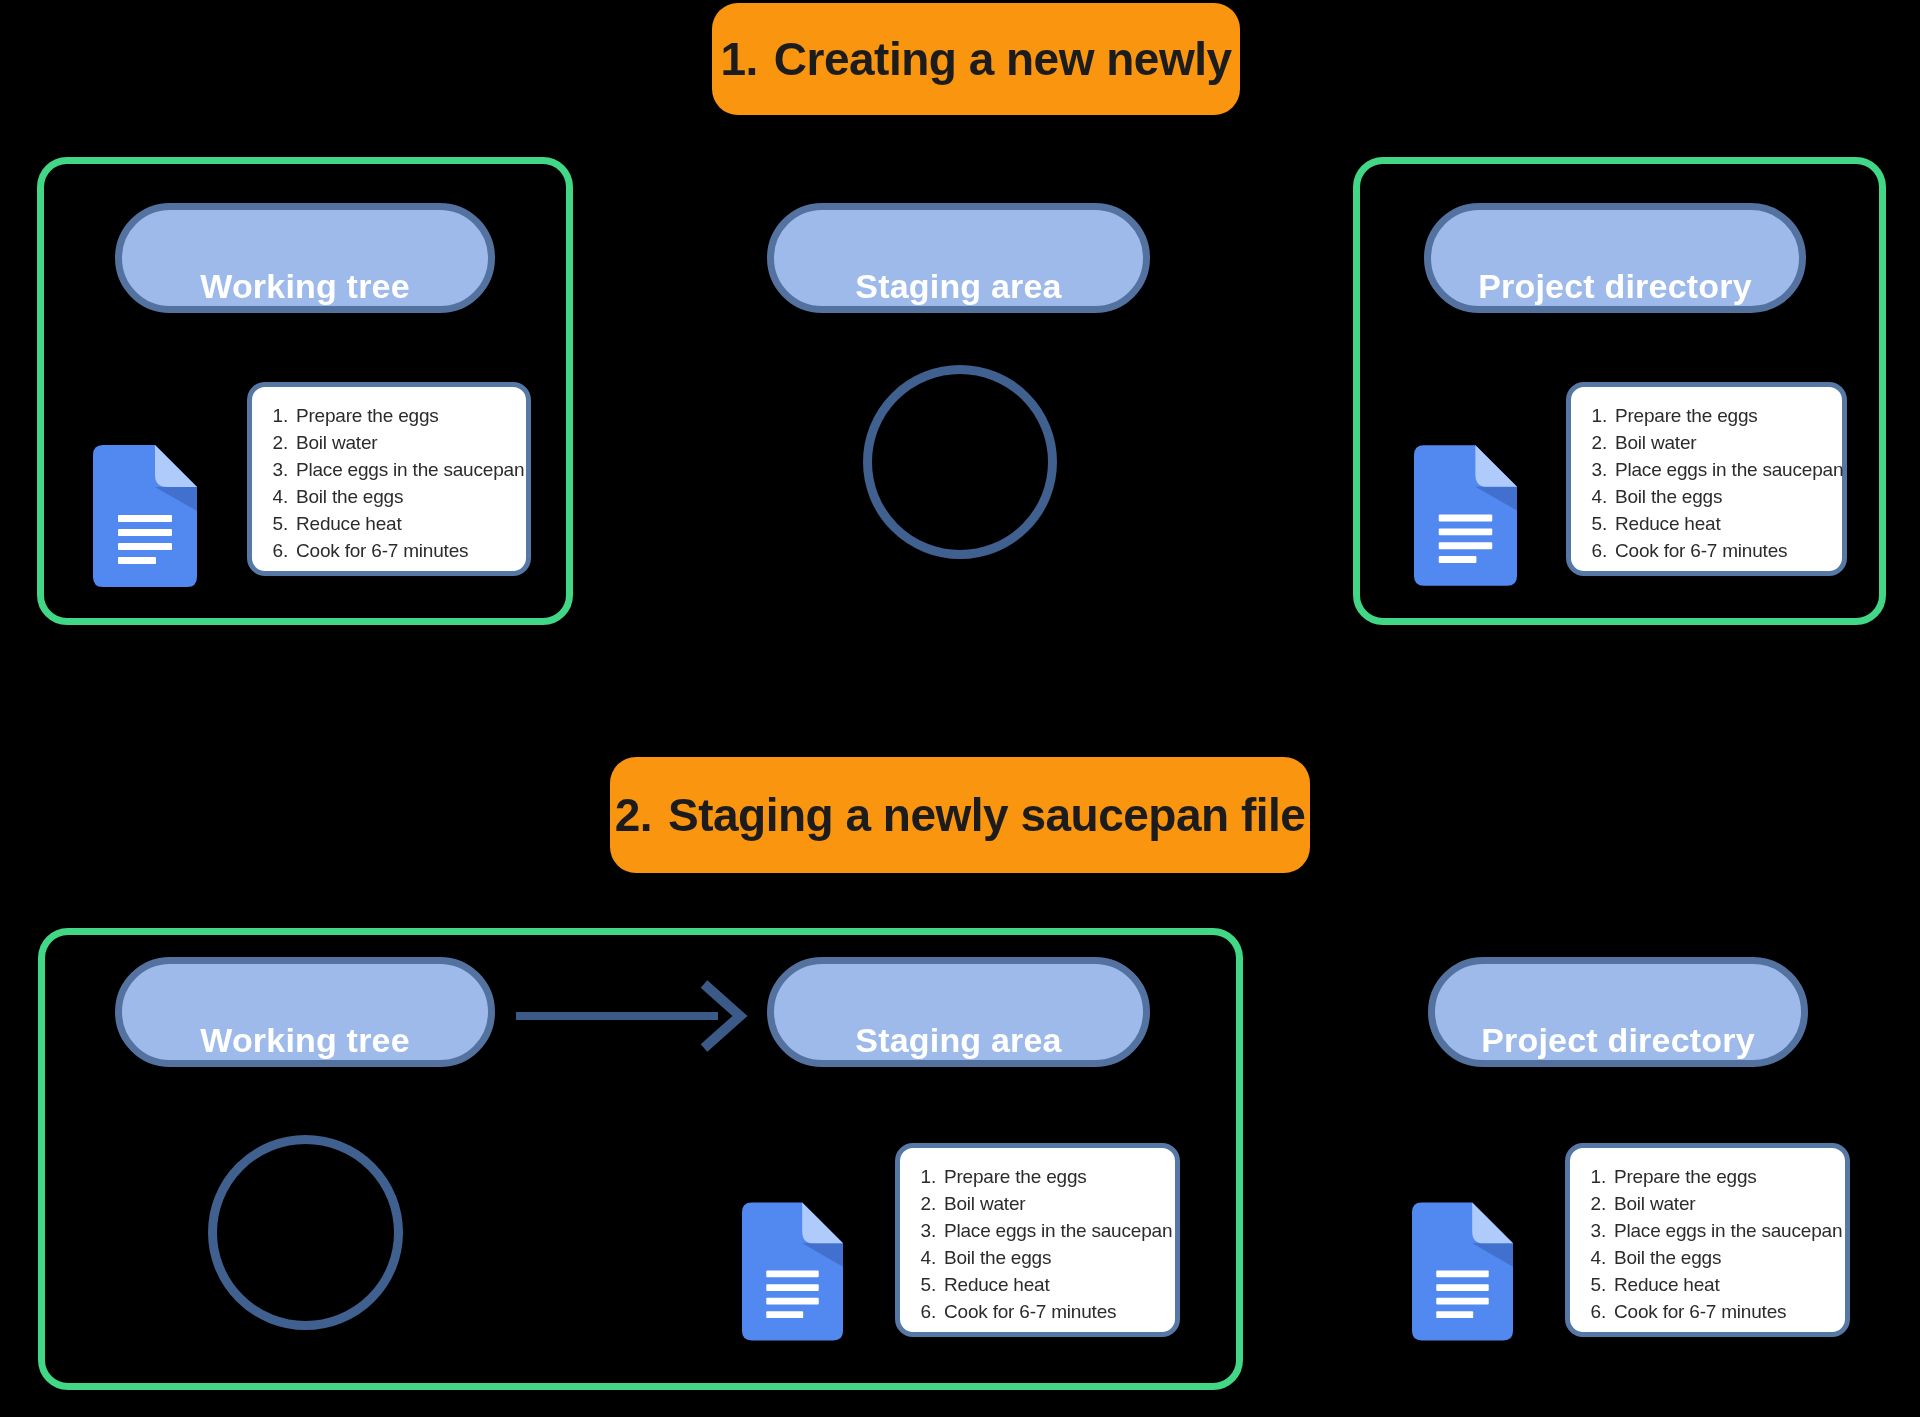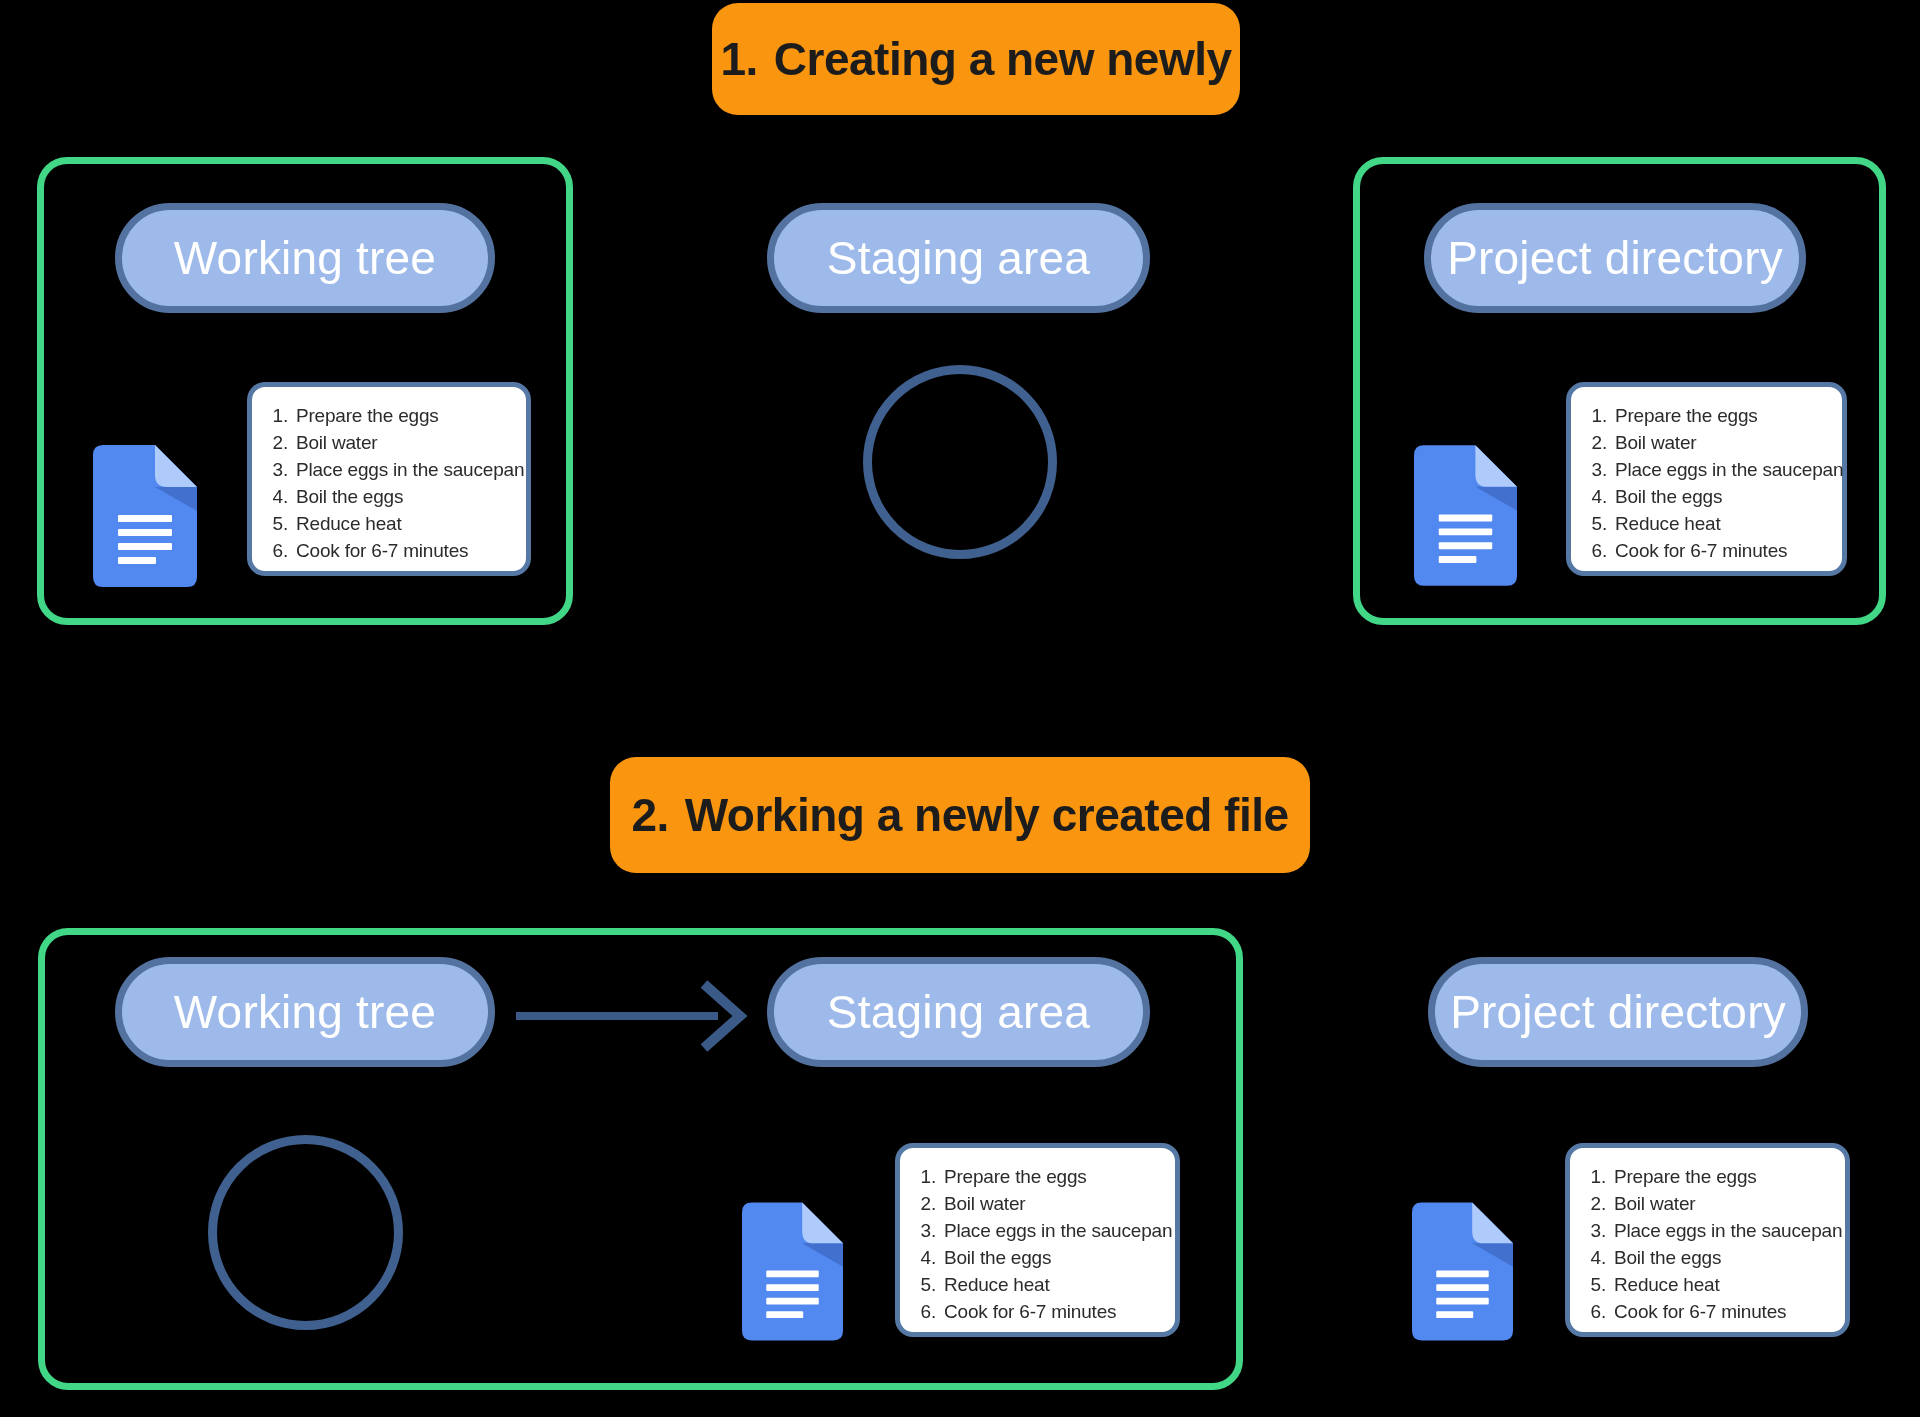--- a/index.html
+++ b/index.html
@@ -13,22 +13,22 @@
   .header-badge{
     background:var(--orange);border-radius:26px;color:var(--header-text);
     display:flex;align-items:center;justify-content:center;gap:16px;
     font-weight:700;font-size:46px;letter-spacing:-0.5px;
   }
   
   .greenbox{border:7px solid var(--green-border);border-radius:30px;background:transparent;}
   
   .pill{
     background:var(--pill-fill);border:7px solid var(--pill-border);border-radius:70px;
-    color:var(--pill-text);display:flex;align-items:center;justify-content:center;
-    font-size:46px;font-weight:400;letter-spacing:0.2px;
+    color:var(--pill-text);display:flex;align-items:flex-end;justify-content:center;
+    font-size:34px;font-weight:700;letter-spacing:0.2px;
   }
   
   .circle{border:9px solid var(--circle-stroke);border-radius:50%;background:transparent;}
   
   .card{
     background:var(--card-bg);border:5px solid var(--card-border);border-radius:18px;
     color:var(--card-text);font-size:19px;line-height:27px;letter-spacing:-0.2px;
   }
   .card ol{list-style:none;margin:0;padding:15px 6px 14px 14px;}
   .step{display:flex;white-space:nowrap;}
@@ -184,21 +184,21 @@
 
         <li class="step">
           <span class="num">6.</span>
           <span class="txt">Cook for 6-7 minutes</span>
         </li>
       </ol>
   </div>
 
   <div class="abs header-badge h2">
     <span>2.</span>
-    <span>Working a newly created file</span>
+    <span>Staging a newly saucepan file</span>
   </div>
 
   <div class="abs greenbox gb3"></div>
 
   <div class="abs pill wt2">
     <span>Working tree</span>
   </div>
 
   <div class="abs arr">
     <svg class="arrow-svg" viewBox="0 0 240 80" xmlns="http://www.w3.org/2000/svg">

